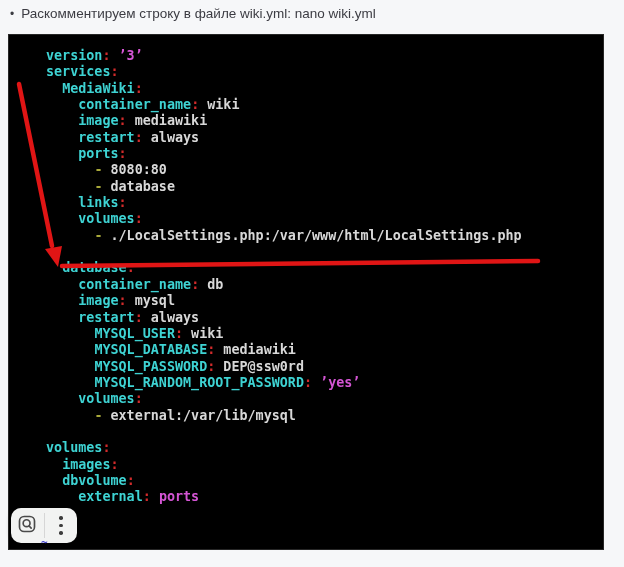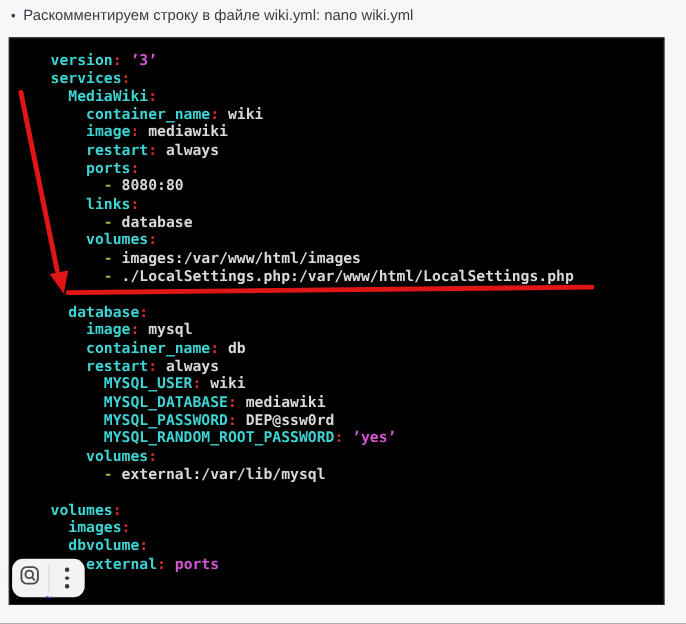--- a/index.html
+++ b/index.html
@@ -66,29 +66,28 @@
 <div class="terminal">
   <div>
       <div class="term-line"><span class="c-k">version</span><span class="c-p">:</span><span class="c-t"> </span><span class="c-s">’3’</span></div>
       <div class="term-line"><span class="c-k">services</span><span class="c-p">:</span></div>
       <div class="term-line"><span class="c-t">  </span><span class="c-k">MediaWiki</span><span class="c-p">:</span></div>
       <div class="term-line"><span class="c-t">    </span><span class="c-k">container_name</span><span class="c-p">:</span><span class="c-t"> wiki</span></div>
       <div class="term-line"><span class="c-t">    </span><span class="c-k">image</span><span class="c-p">:</span><span class="c-t"> mediawiki</span></div>
       <div class="term-line"><span class="c-t">    </span><span class="c-k">restart</span><span class="c-p">:</span><span class="c-t"> always</span></div>
       <div class="term-line"><span class="c-t">    </span><span class="c-k">ports</span><span class="c-p">:</span></div>
       <div class="term-line"><span class="c-t">      </span><span class="c-d">-</span><span class="c-t"> 8080:80</span></div>
+      <div class="term-line"><span class="c-t">      </span><span class="c-d">-</span><span class="c-t"> database</span></div>
       <div class="term-line"><span class="c-t">    </span><span class="c-k">links</span><span class="c-p">:</span></div>
-      <div class="term-line"><span class="c-t">      </span><span class="c-d">-</span><span class="c-t"> database</span></div>
       <div class="term-line"><span class="c-t">    </span><span class="c-k">volumes</span><span class="c-p">:</span></div>
-      <div class="term-line"><span class="c-t">      </span><span class="c-d">-</span><span class="c-t"> images:/var/www/html/images</span></div>
       <div class="term-line"><span class="c-t">      </span><span class="c-d">-</span><span class="c-t"> ./LocalSettings.php:/var/www/html/LocalSettings.php</span></div>
       <div class="term-line">&nbsp;</div>
       <div class="term-line"><span class="c-t">  </span><span class="c-k">database</span><span class="c-p">:</span></div>
+      <div class="term-line"><span class="c-t">    </span><span class="c-k">container_name</span><span class="c-p">:</span><span class="c-t"> db</span></div>
       <div class="term-line"><span class="c-t">    </span><span class="c-k">image</span><span class="c-p">:</span><span class="c-t"> mysql</span></div>
-      <div class="term-line"><span class="c-t">    </span><span class="c-k">container_name</span><span class="c-p">:</span><span class="c-t"> db</span></div>
       <div class="term-line"><span class="c-t">    </span><span class="c-k">restart</span><span class="c-p">:</span><span class="c-t"> always</span></div>
       <div class="term-line"><span class="c-t">      </span><span class="c-k">MYSQL_USER</span><span class="c-p">:</span><span class="c-t"> wiki</span></div>
       <div class="term-line"><span class="c-t">      </span><span class="c-k">MYSQL_DATABASE</span><span class="c-p">:</span><span class="c-t"> mediawiki</span></div>
       <div class="term-line"><span class="c-t">      </span><span class="c-k">MYSQL_PASSWORD</span><span class="c-p">:</span><span class="c-t"> DEP@ssw0rd</span></div>
       <div class="term-line"><span class="c-t">      </span><span class="c-k">MYSQL_RANDOM_ROOT_PASSWORD</span><span class="c-p">:</span><span class="c-t"> </span><span class="c-s">’yes’</span></div>
       <div class="term-line"><span class="c-t">    </span><span class="c-k">volumes</span><span class="c-p">:</span></div>
       <div class="term-line"><span class="c-t">      </span><span class="c-d">-</span><span class="c-t"> external:/var/lib/mysql</span></div>
       <div class="term-line">&nbsp;</div>
       <div class="term-line"><span class="c-k">volumes</span><span class="c-p">:</span></div>
       <div class="term-line"><span class="c-t">  </span><span class="c-k">images</span><span class="c-p">:</span></div>

